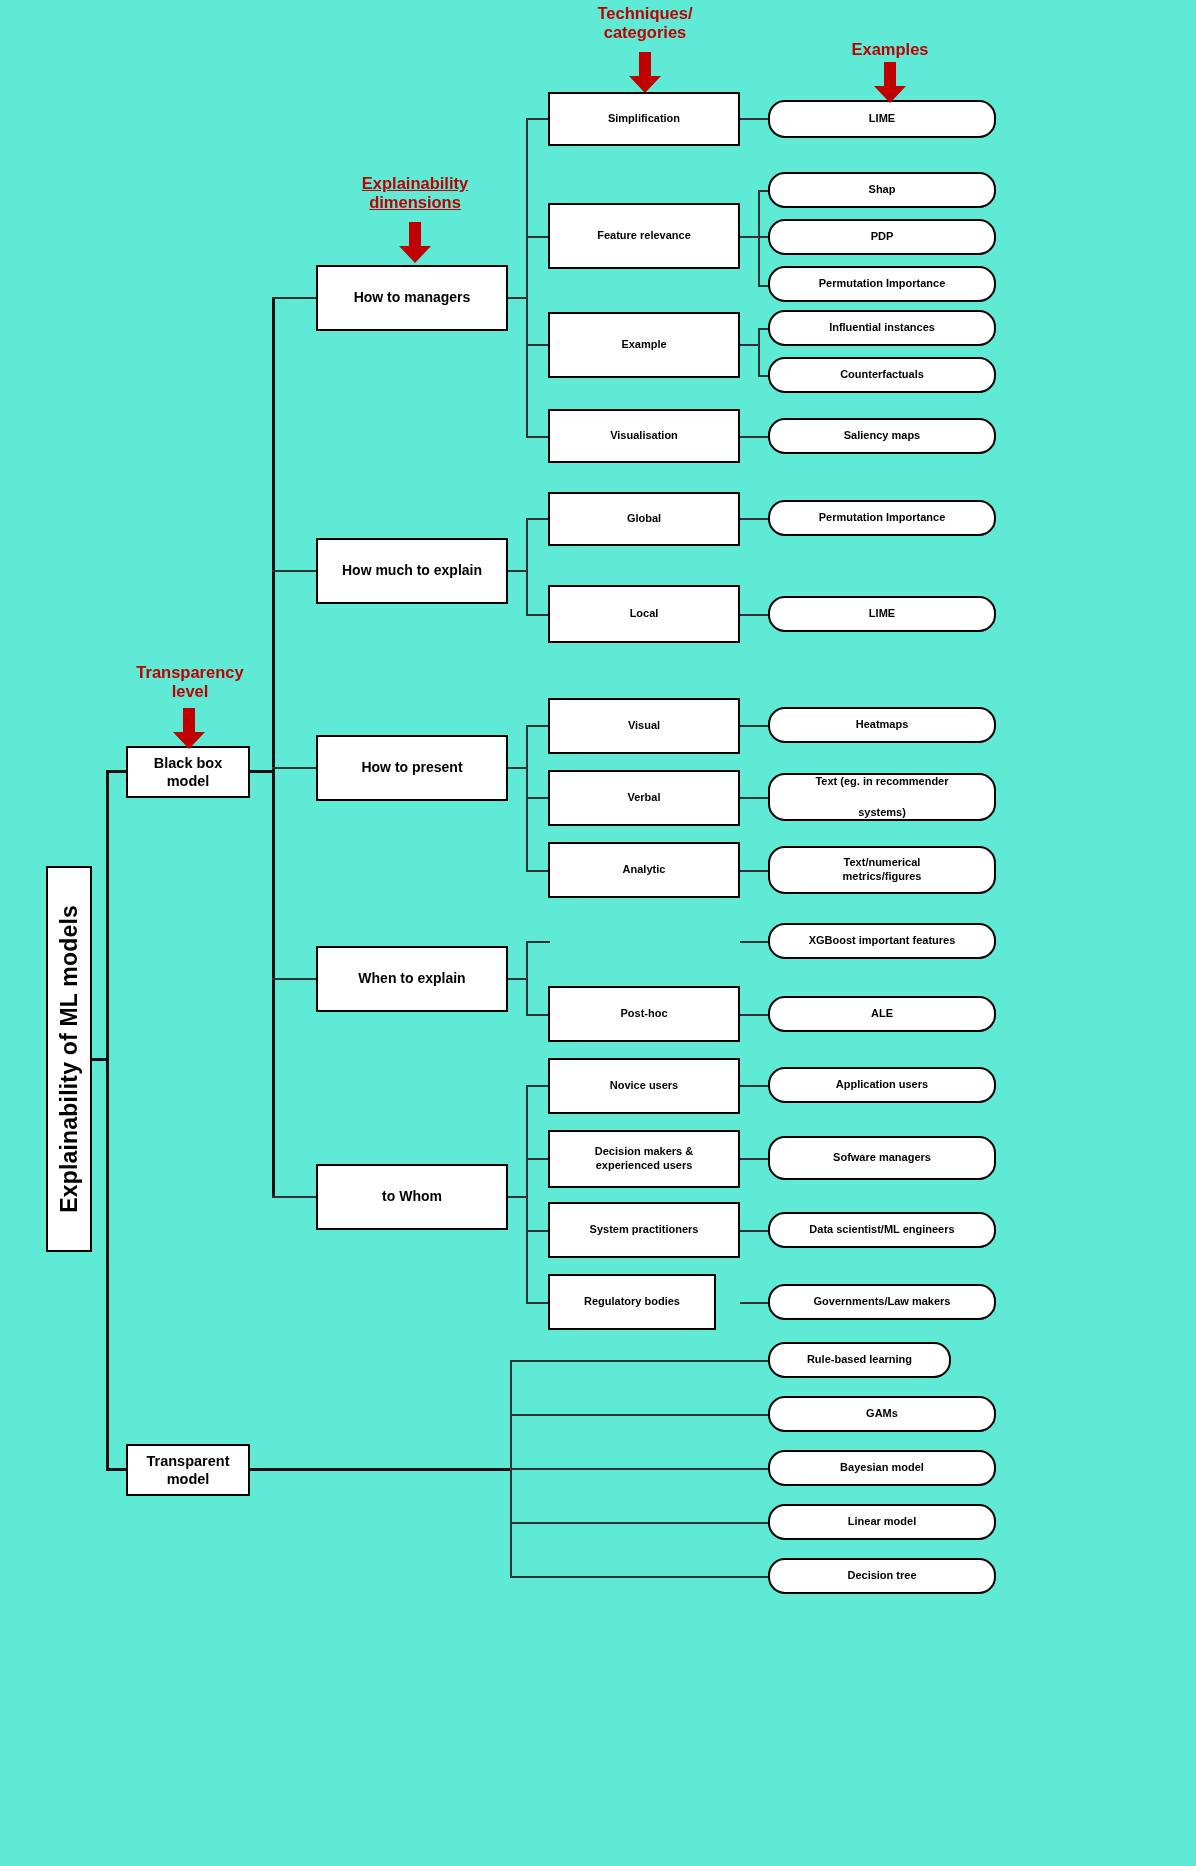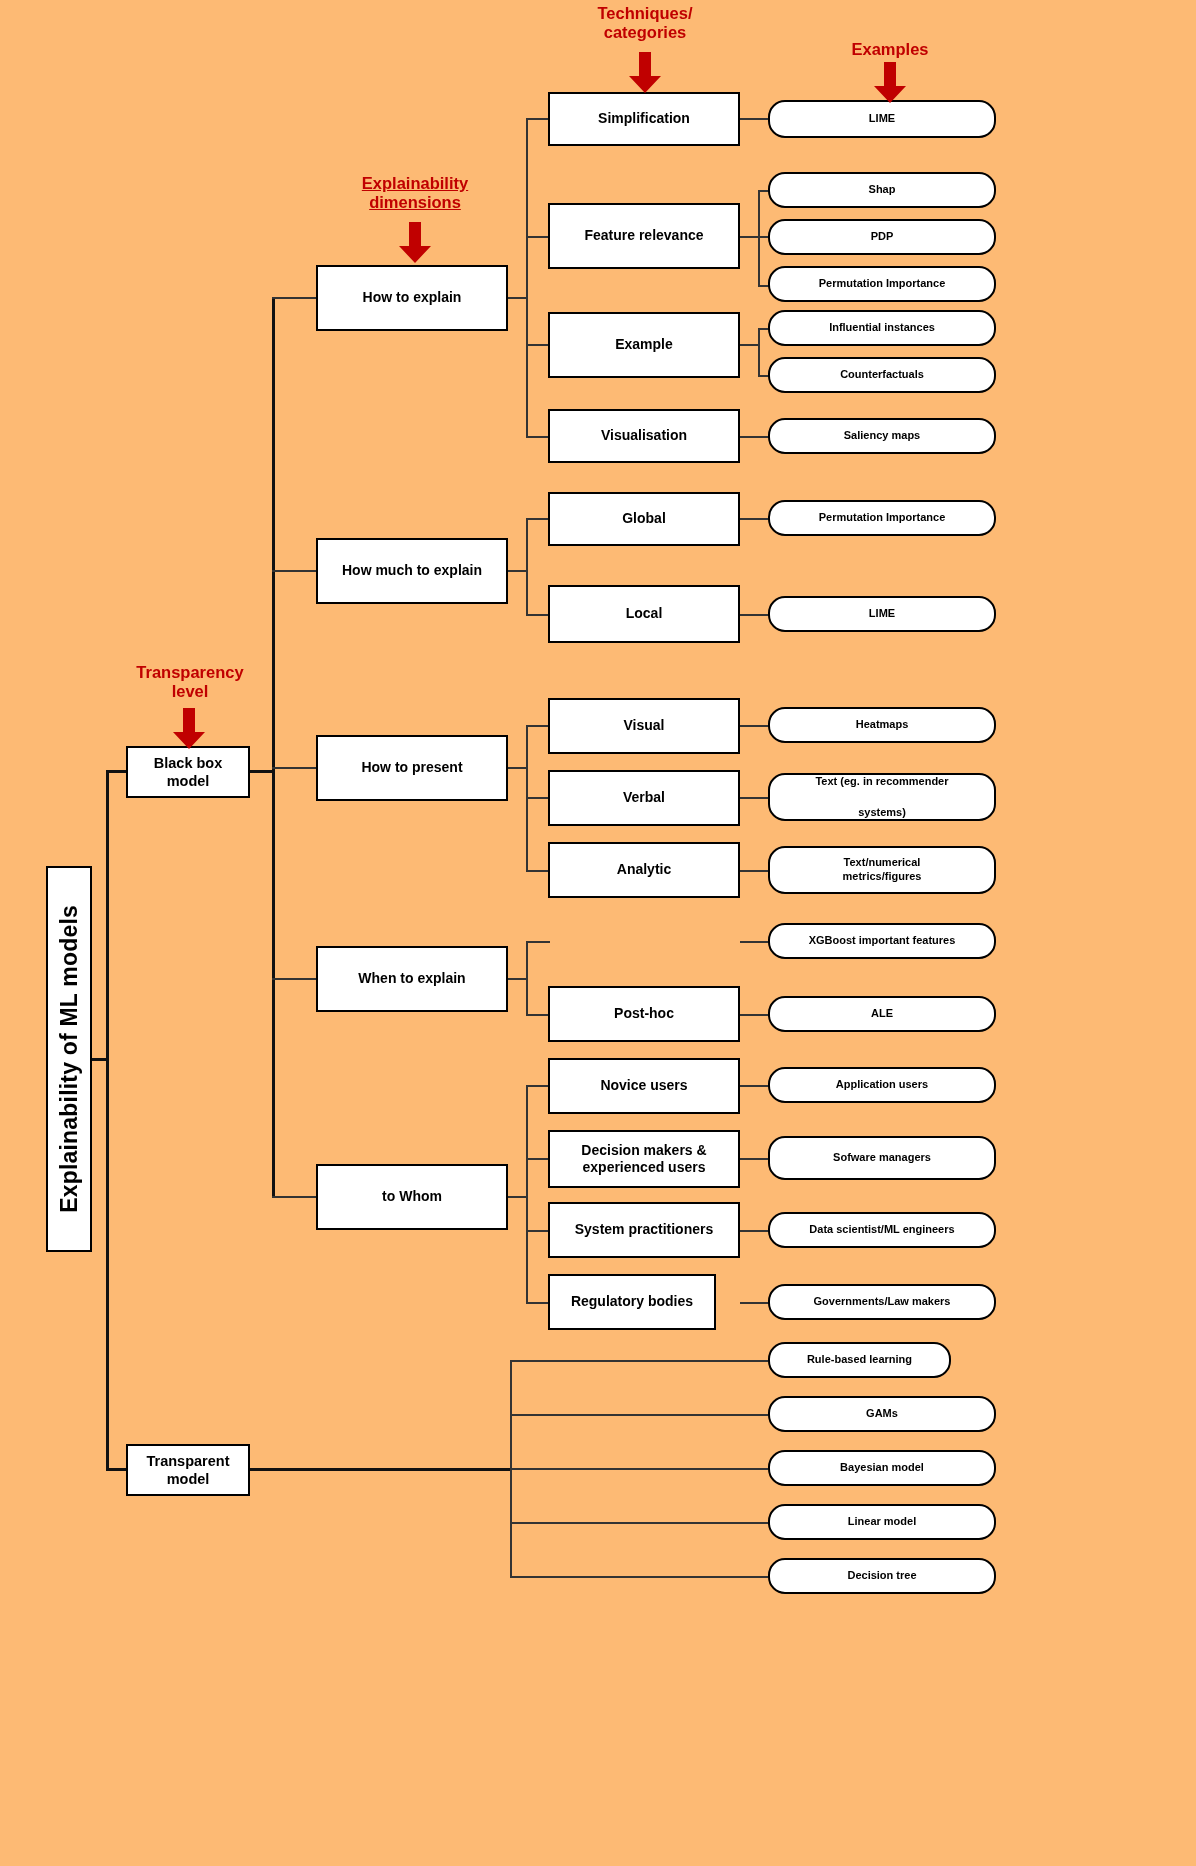--- a/index.html
+++ b/index.html
@@ -6,40 +6,40 @@
   body{
     font-family:"Liberation Sans","DejaVu Sans",sans-serif;
     color:#000;
     -webkit-font-smoothing:antialiased;
   }
   #canvas{
     position:relative;
     width:1196px;
     height:1866px;
     overflow:hidden;
-    background:#fdba74;
+    background:#5eead4;
   }
   
   .node{
     position:absolute;
     box-sizing:border-box;
     border:2px solid #000;
     background:#fff;
     display:flex;
     align-items:center;
     justify-content:center;
     text-align:center;
     font-size:14.5px;
     font-weight:700;
     line-height:1.25;
     padding:2px 4px;
     z-index:4;
   }
   .node.lvl1{font-size:14px;}
-  .node.lvl2{font-size:14px;}
+  .node.lvl2{font-size:11px;}
   .node.lvl3{font-size:11px;border-radius:17px;}
 
   
   #root-node{
     position:absolute;
     box-sizing:border-box;
     border:2px solid #000;
     background:#fff;
     display:flex;
     align-items:center;
@@ -143,21 +143,21 @@
   <div class="ln lnh dark" style="left:250px;top:770px;width:24px;height:3px;"></div>
   <div class="ln lnv dark" style="left:272px;top:297px;width:3px;height:901px;"></div>
 
   <div class="ln lnh" style="left:272px;top:297px;width:44px;"></div>
   <div class="ln lnh" style="left:272px;top:570px;width:44px;"></div>
   <div class="ln lnh" style="left:272px;top:767px;width:44px;"></div>
   <div class="ln lnh" style="left:272px;top:978px;width:44px;"></div>
   <div class="ln lnh" style="left:272px;top:1196px;width:44px;"></div>
 
   <div class="node lvl1" style="left:316px;top:265px;width:192px;height:66px;">
-    <span>How to explain</span>
+    <span>How to managers</span>
   </div>
   <div class="node lvl1" style="left:316px;top:538px;width:192px;height:66px;">
     <span>How much to explain</span>
   </div>
   <div class="node lvl1" style="left:316px;top:735px;width:192px;height:66px;text-align:right;">
     <span>How to present</span>
   </div>
   <div class="node lvl1" style="left:316px;top:946px;width:192px;height:66px;">
     <span>When to explain</span>
   </div>

